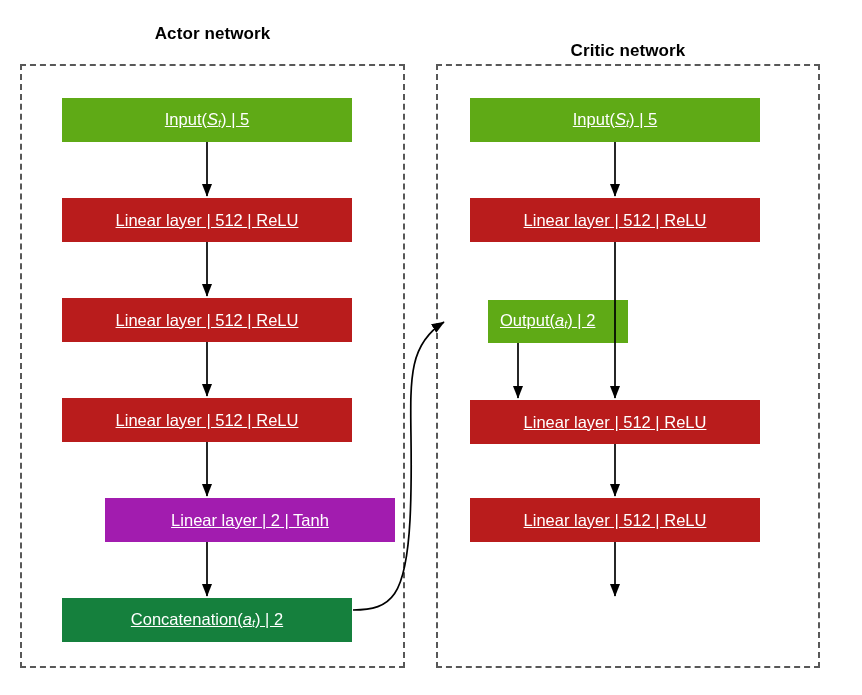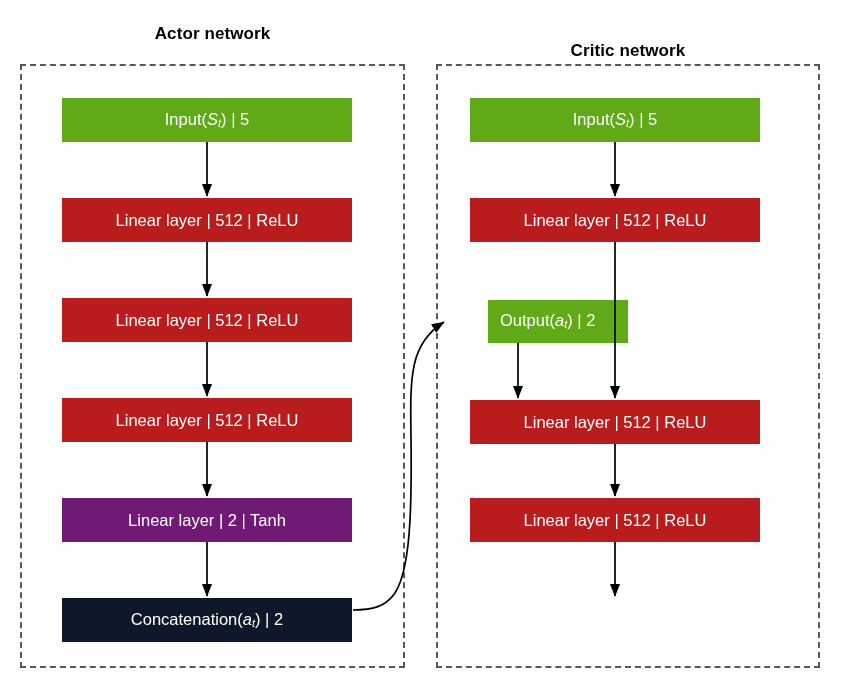--- a/index.html
+++ b/index.html
@@ -50,28 +50,28 @@
     box-sizing: border-box;
     display: flex;
     align-items: center;
     justify-content: center;
     color: #ffffff;
     font-size: 16.5px;
     line-height: 1;
     white-space: nowrap;
     user-select: none;
   }
-  .node .lbl { display: inline-block; }
+  .node .lbl { display: inline-block; text-decoration: underline; }
   .node i { font-style: italic; }
   .node sub { font-size: 11px; font-style: italic; vertical-align: -0.22em; }
 
   .n-green  { background: #5faa16; }
   .n-blue   { background: #b91c1c; }
-  .n-grey   { background: #701a75; }
-  .n-orange { background: #0f172a; }
+  .n-grey   { background: #a21caf; margin-left: 43px; }
+  .n-orange { background: #15803d; }
 
   
   .col-a { left: 62px; width: 290px; height: 44px; }
   
   .col-c { left: 470px; width: 290px; height: 44px; }
 
   #a-input   { top: 98px; }
   #a-l1      { top: 198px; }
   #a-l2      { top: 298px; }
   #a-l3      { top: 398px; }

